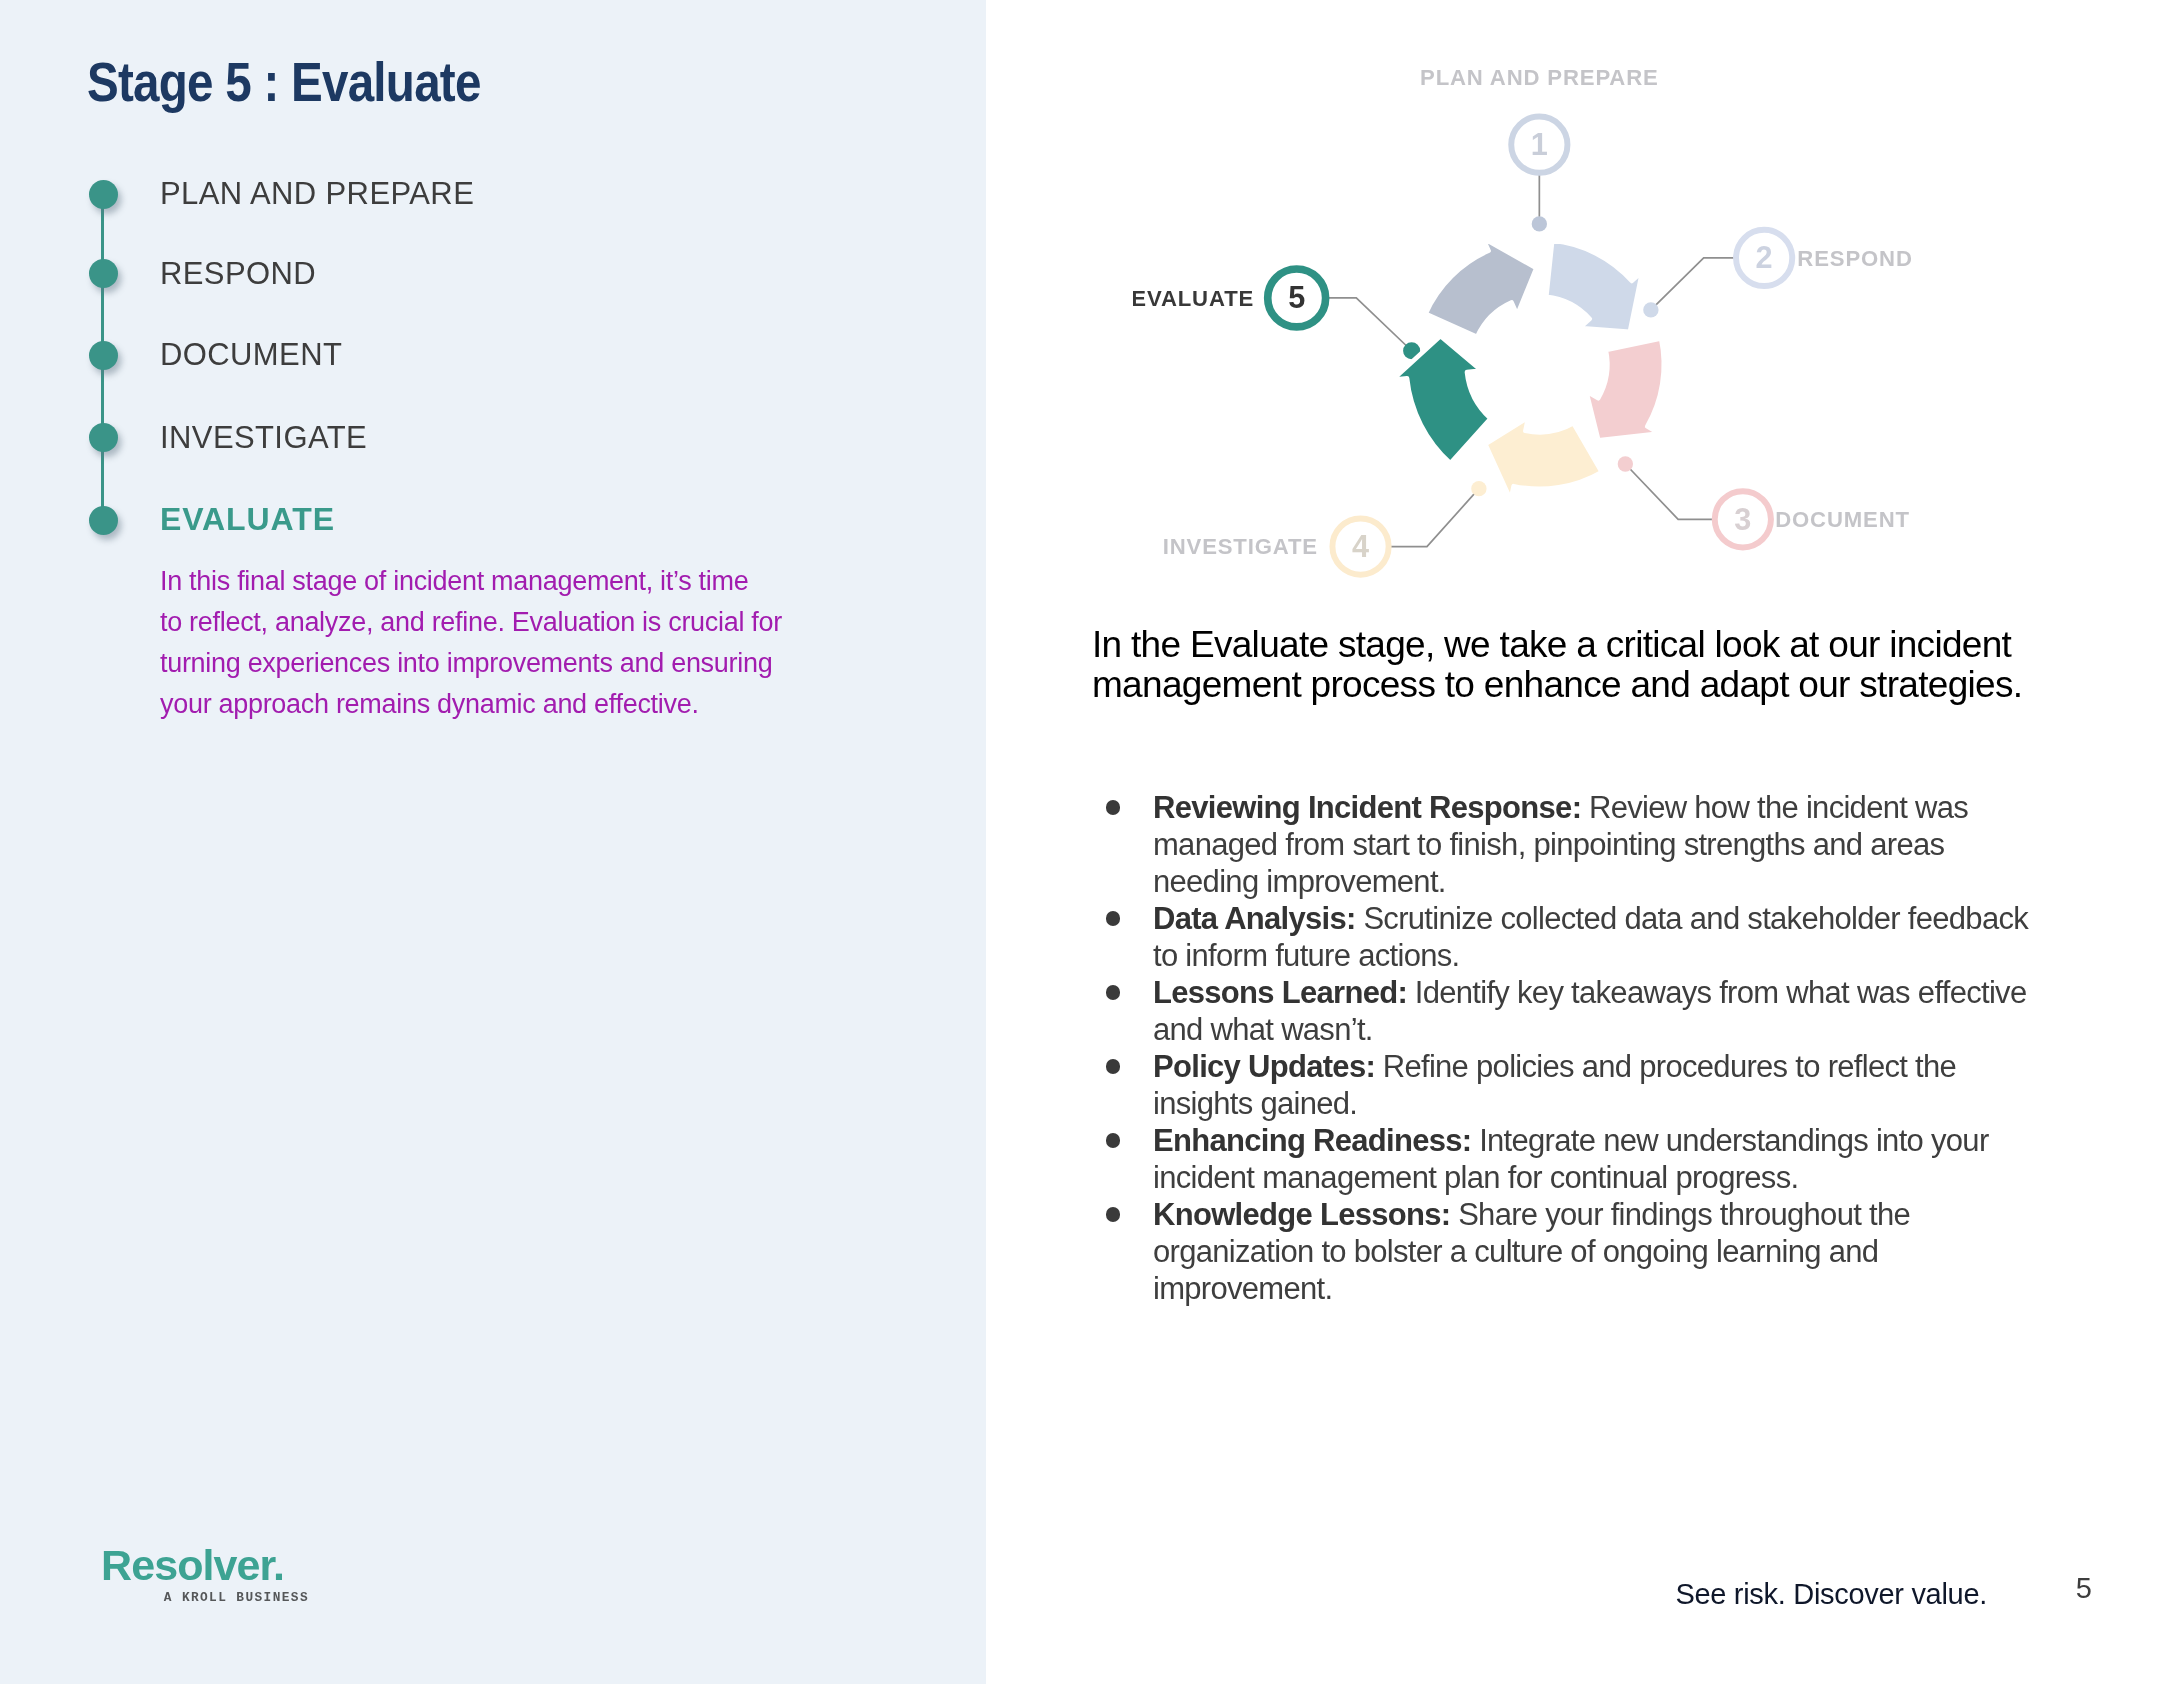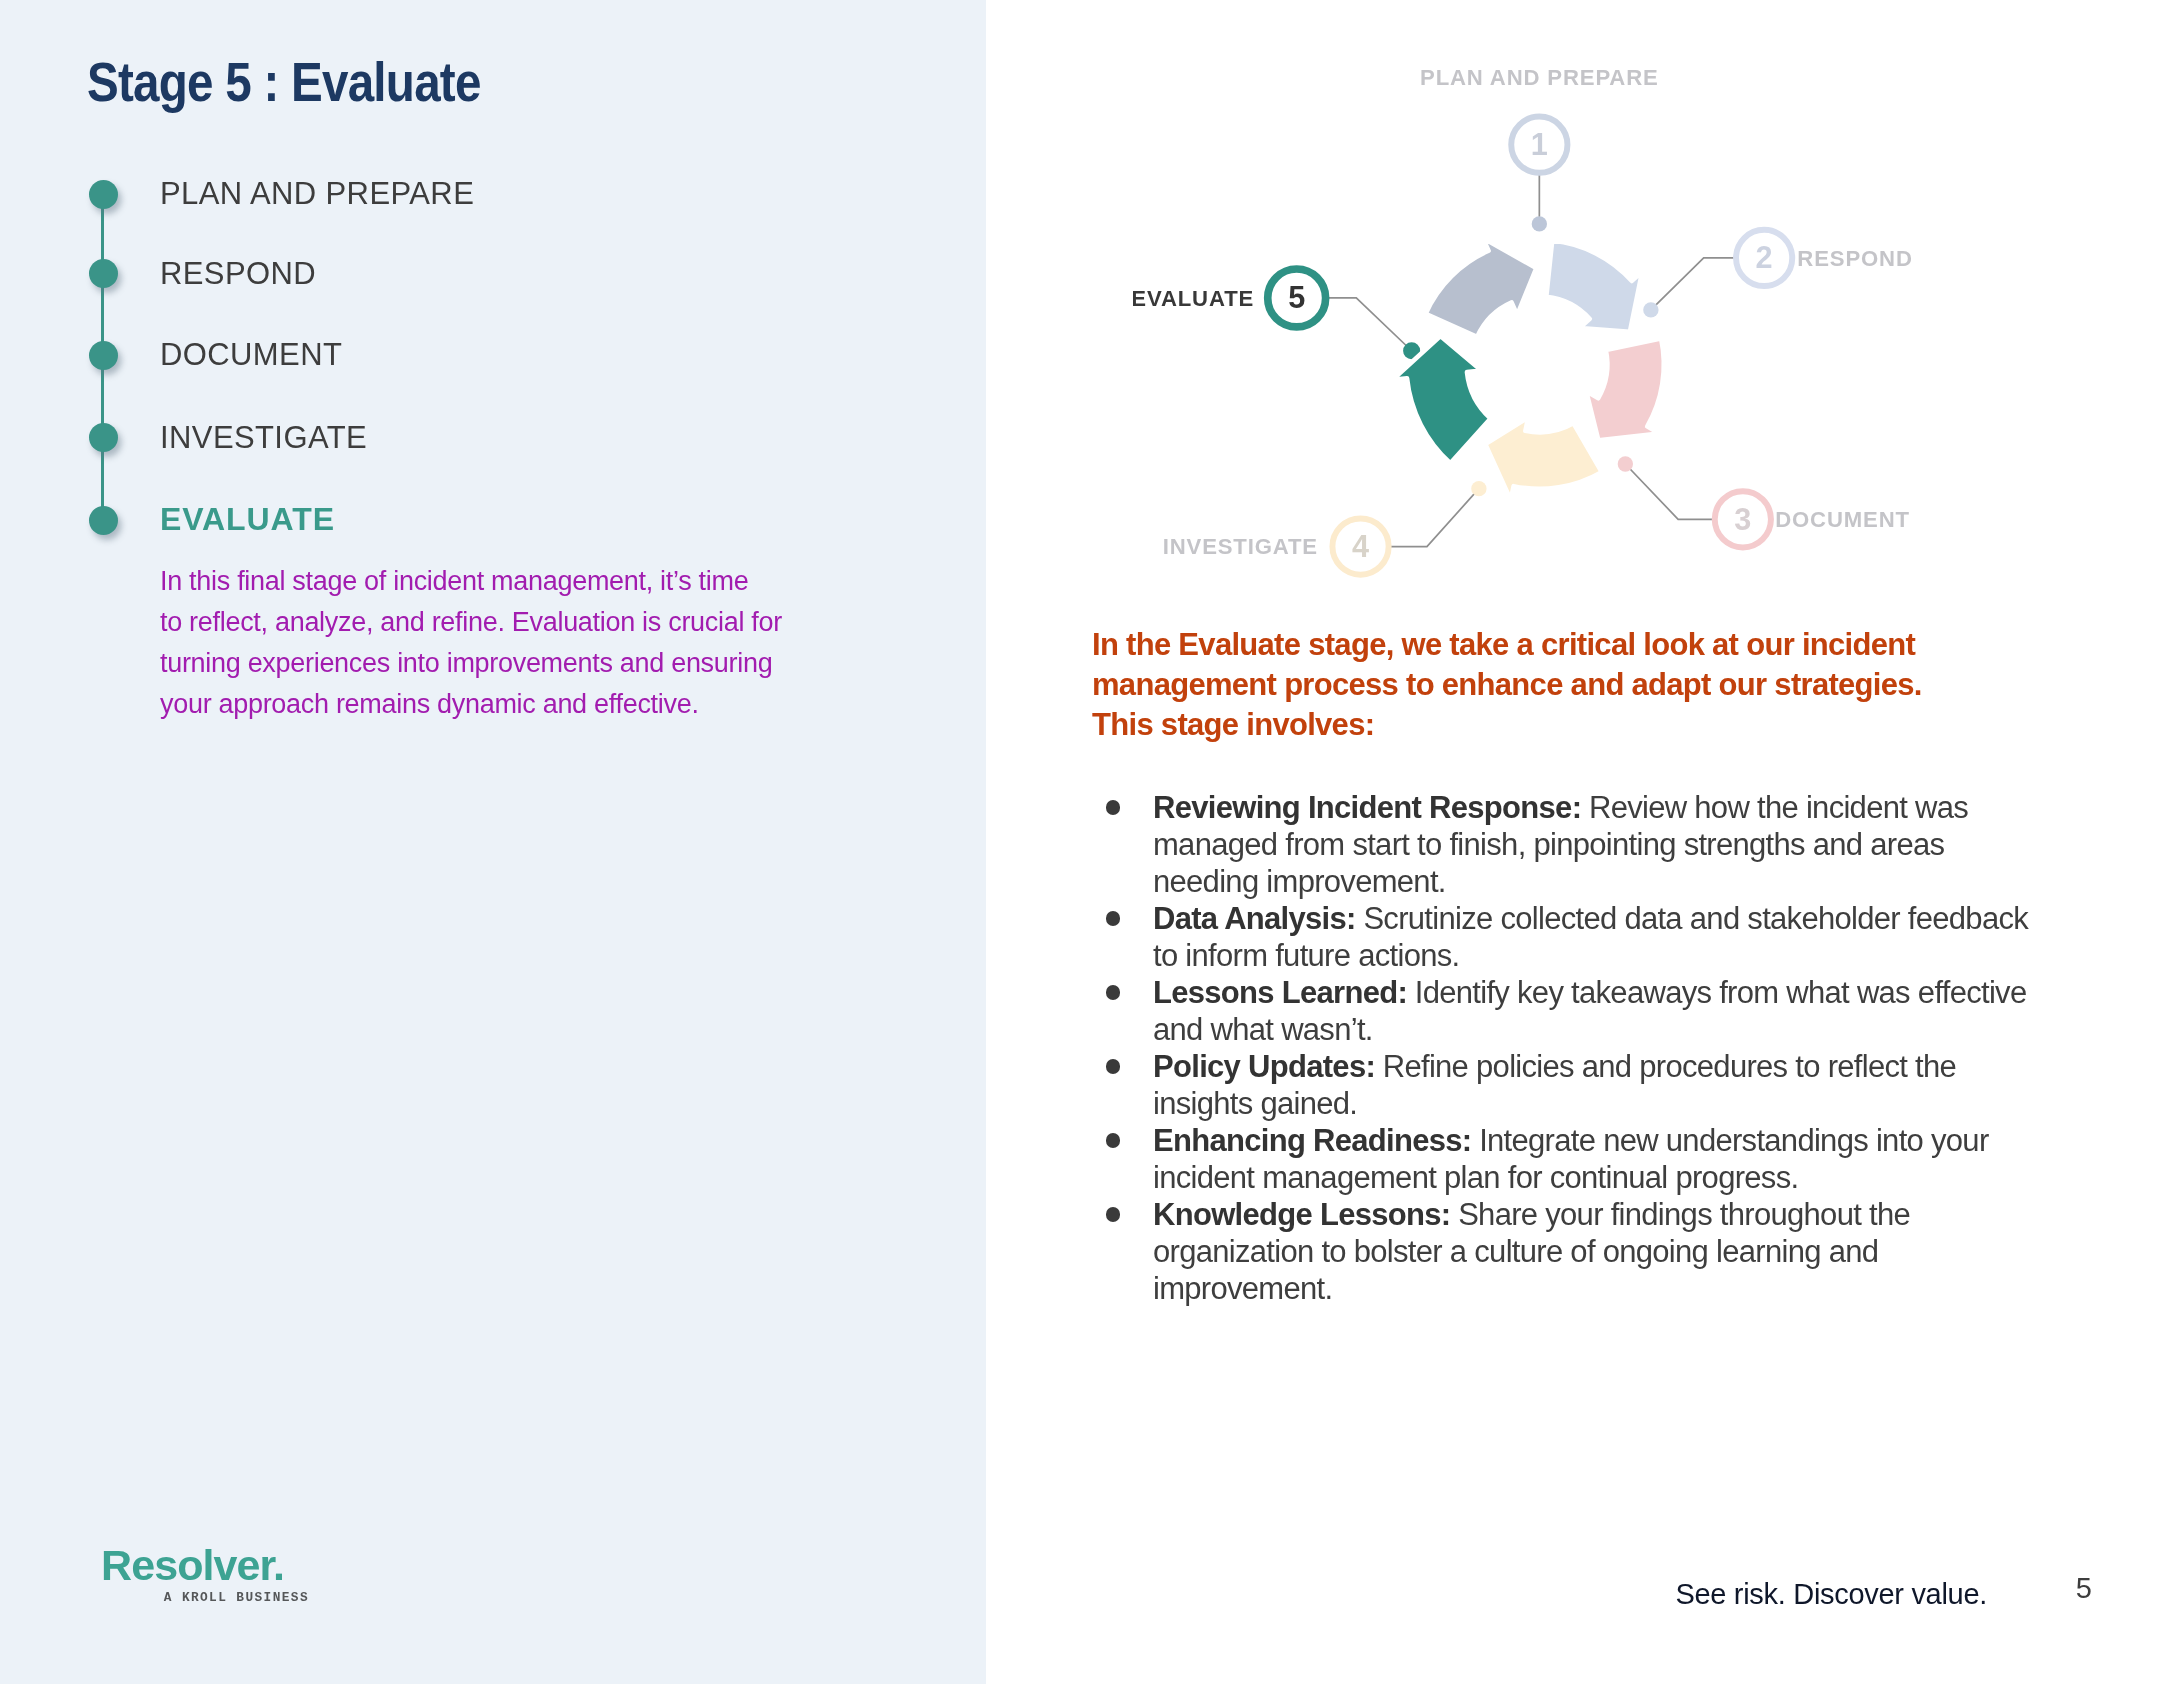--- a/index.html
+++ b/index.html
@@ -30,22 +30,22 @@
   
   .logo{position:absolute;left:101px;top:1543px;width:208px;}
   .logo-word{font-size:43px;font-weight:800;color:#3da393;letter-spacing:-0.9px;line-height:44px;}
   .logo-sub{margin-top:3.4px;font-size:12.8px;font-weight:700;letter-spacing:1.4px;color:#555759;text-align:right;font-family:Liberation Mono, monospace;}
   
   .diagram{position:absolute;left:1133px;top:34px;}
   .diagram text{font-family:"Liberation Sans",sans-serif;}
   .diag-label{font-size:26px;font-weight:700;letter-spacing:1px;}
   .diag-num{font-size:36px;font-weight:700;}
   
-  .intro{position:absolute;left:1092px;top:625px;width:963px;font-size:31px;
-    line-height:40px;letter-spacing:-0.7px;color:#c2410c;font-weight:bold;}
+  .intro{position:absolute;left:1092px;top:625px;width:963px;font-size:37px;
+    line-height:40px;letter-spacing:-0.7px;color:#000000;}
   .bullets{position:absolute;left:1092px;top:777px;width:928px;list-style:none;margin:12px;padding:0;}
   .bullets li{position:relative;padding-left:49px;font-size:31px;line-height:37px;letter-spacing:-0.7px;color:#3e3e3e;}
   .bullet-dot{position:absolute;left:1.7px;top:11px;width:14.5px;height:14.5px;border-radius:50%;background:#3a3a3a;}
   .b-title{font-weight:700;color:#333333;margin-right:7.7px;}
   
   .footer-tagline{position:absolute;right:188px;top:1578px;font-size:29px;color:#0f172a;letter-spacing:-0.3px;}
   .page-number{position:absolute;right:83px;top:1572px;font-size:29px;color:#3d3d3d;}
 </style>
 </head>
 <body>
@@ -125,21 +125,20 @@
     <text class="diag-label" x="477" y="60" text-anchor="middle" fill="#c4c4c8">PLAN AND PREPARE</text>
     <text class="diag-label" x="780" y="272" text-anchor="start" fill="#c4c4c8">RESPOND</text>
     <text class="diag-label" x="754" y="579" text-anchor="start" fill="#c4c4c8">DOCUMENT</text>
     <text class="diag-label" x="217" y="611" text-anchor="end" fill="#c4c4c8">INVESTIGATE</text>
     <text class="diag-label" x="142" y="319" text-anchor="end" fill="#383838">EVALUATE</text>
   </svg>
 
   <div class="intro">
     <div>In the Evaluate stage, we take a critical look at our incident</div>
     <div>management process to enhance and adapt our strategies.</div>
-    <div>This stage involves:</div>
   </div>
 
   <ul class="bullets">
     <li>
       <span class="bullet-dot"></span>
       <span class="b-title">Reviewing Incident Response:</span><span>Review how the incident was managed from start to finish, pinpointing strengths and areas needing improvement.</span>
     </li>
     <li>
       <span class="bullet-dot"></span>
       <span class="b-title">Data Analysis:</span><span>Scrutinize collected data and stakeholder feedback to inform future actions.</span>

